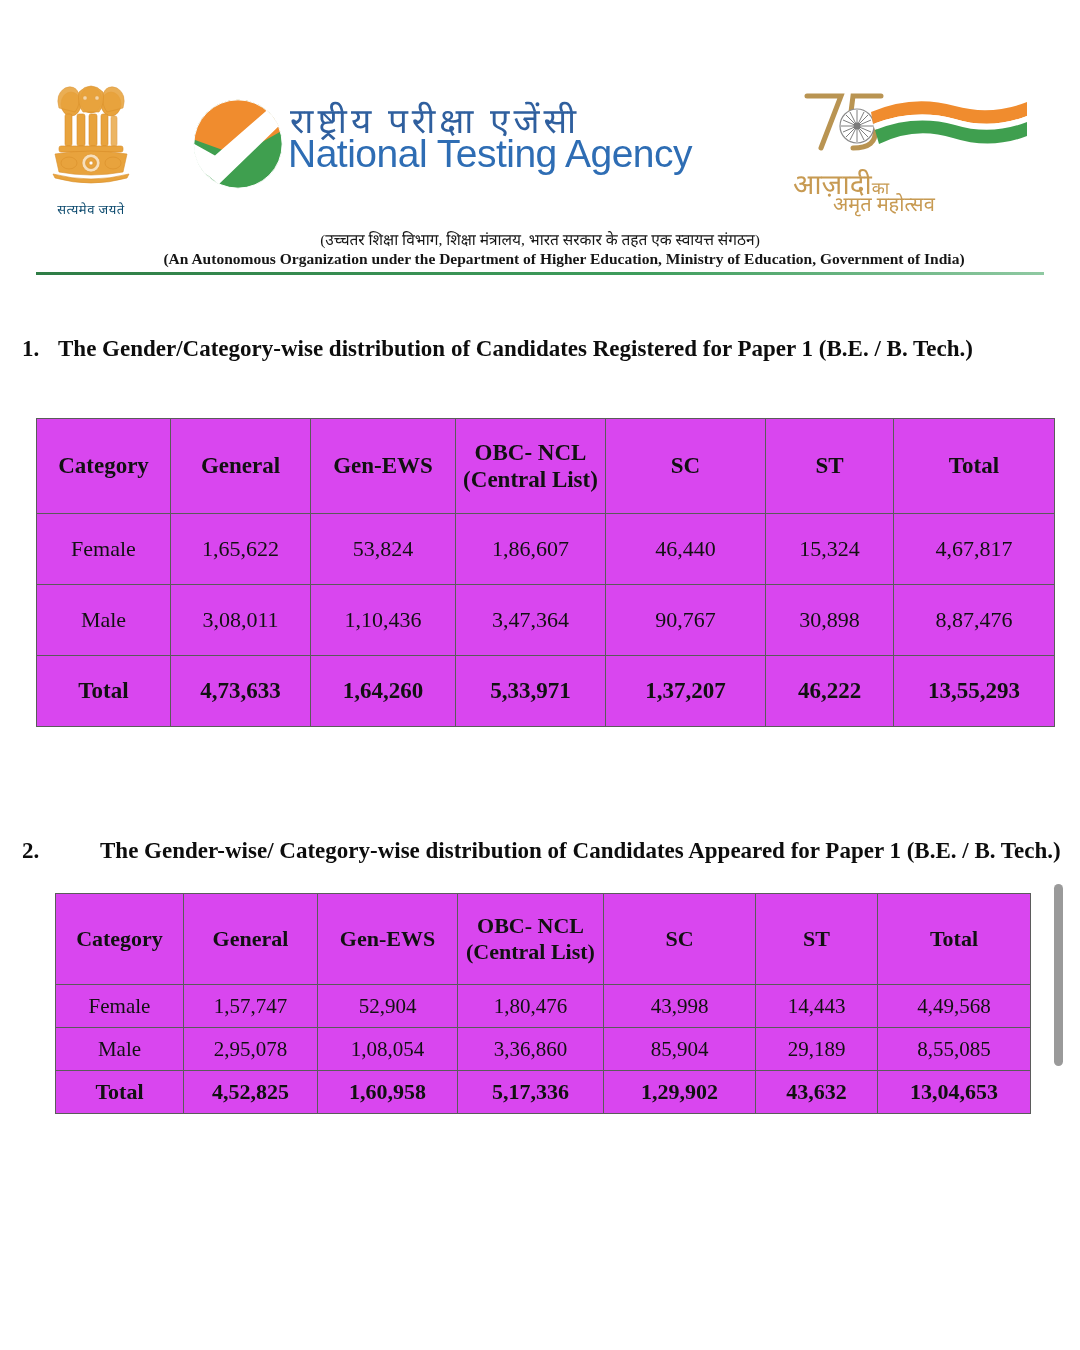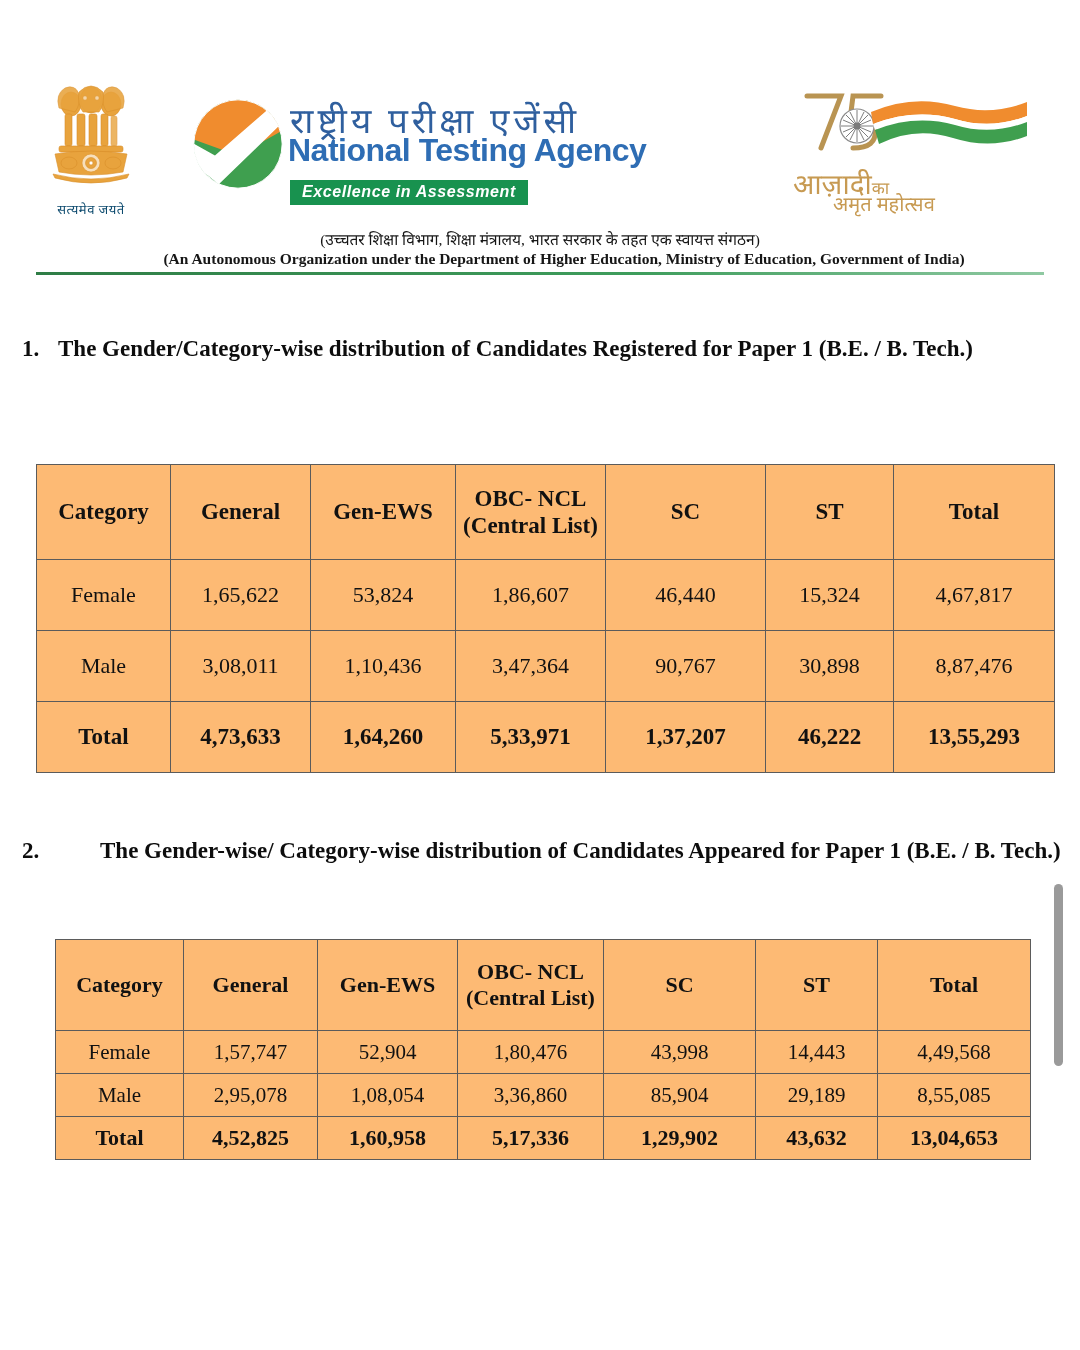--- a/index.html
+++ b/index.html
@@ -61,22 +61,22 @@
     font-size: 35px;
     font-weight: 500;
     color: #2f5f9e;
     letter-spacing: 4px;
     white-space: nowrap;
   }
   .nta-english {
     position: absolute;
     left: 98px; top: 44px;
     font-family: "Liberation Sans", sans-serif;
-    font-size: 32px;
-    font-weight: bold;
+    font-size: 39px;
+    font-weight: normal;
     color: #2e6db4;
     letter-spacing: -0.5px;
     white-space: nowrap;
   }
   .nta-tagline {
     position: absolute;
     left: 100px; top: 92px;
     background: #18924f;
     color: #ffffff;
     font-family: "Liberation Sans", sans-serif;
@@ -173,22 +173,21 @@
     margin-top: 36px;
   }
   .section-2-heading .num2 { display:inline-block; width: 78px; }
 
   
   table.nta-table {
     border-collapse: collapse;
     table-layout: fixed;
     font-family: "Liberation Serif", serif;
     color: #111111;
-    background: #fdba74;
-    margin-top: 46px;
+    background: #d946ef;
   }
   table.nta-table td, table.nta-table th {
     border: 1.6px solid #5b5b5b;
     text-align: center;
     vertical-align: middle;
     font-weight: normal;
   }
   table.nta-table thead th {
     font-weight: bold;
     font-size: 23px;
@@ -293,21 +292,20 @@
       </defs>
       <g clip-path="url(#circClip)">
         <rect x="0" y="0" width="100" height="100" fill="#3f9f4f"></rect>
         <path d="M0 0 H100 V34 L50 62 L0 44 Z" fill="#f08c2e"></path>
         <path d="M-6 44 L26 62 L88 8 L100 24 L30 92 L-12 58 Z" fill="#ffffff"></path>
       </g>
       <circle cx="50" cy="50" r="46" fill="none" stroke="#ffffff" stroke-width="1"></circle>
     </svg>
     <div class="nta-hindi">राष्ट्रीय परीक्षा एजेंसी</div>
     <div class="nta-english">National Testing Agency</div>
-    <div class="nta-tagline">Excellence in Assessment</div>
   </div>
 
   <div class="azadi">
     <svg class="azadi-flag" width="240" height="80" viewBox="0 0 240 80">
 
       <g fill="none" stroke="#b99452" stroke-width="5" stroke-linecap="round">
         <path d="M12 10 H46 L26 62"></path>
         <path d="M86 10 H58 L55 34 Q76 28 80 44 Q82 62 58 62"></path>
       </g>
 

